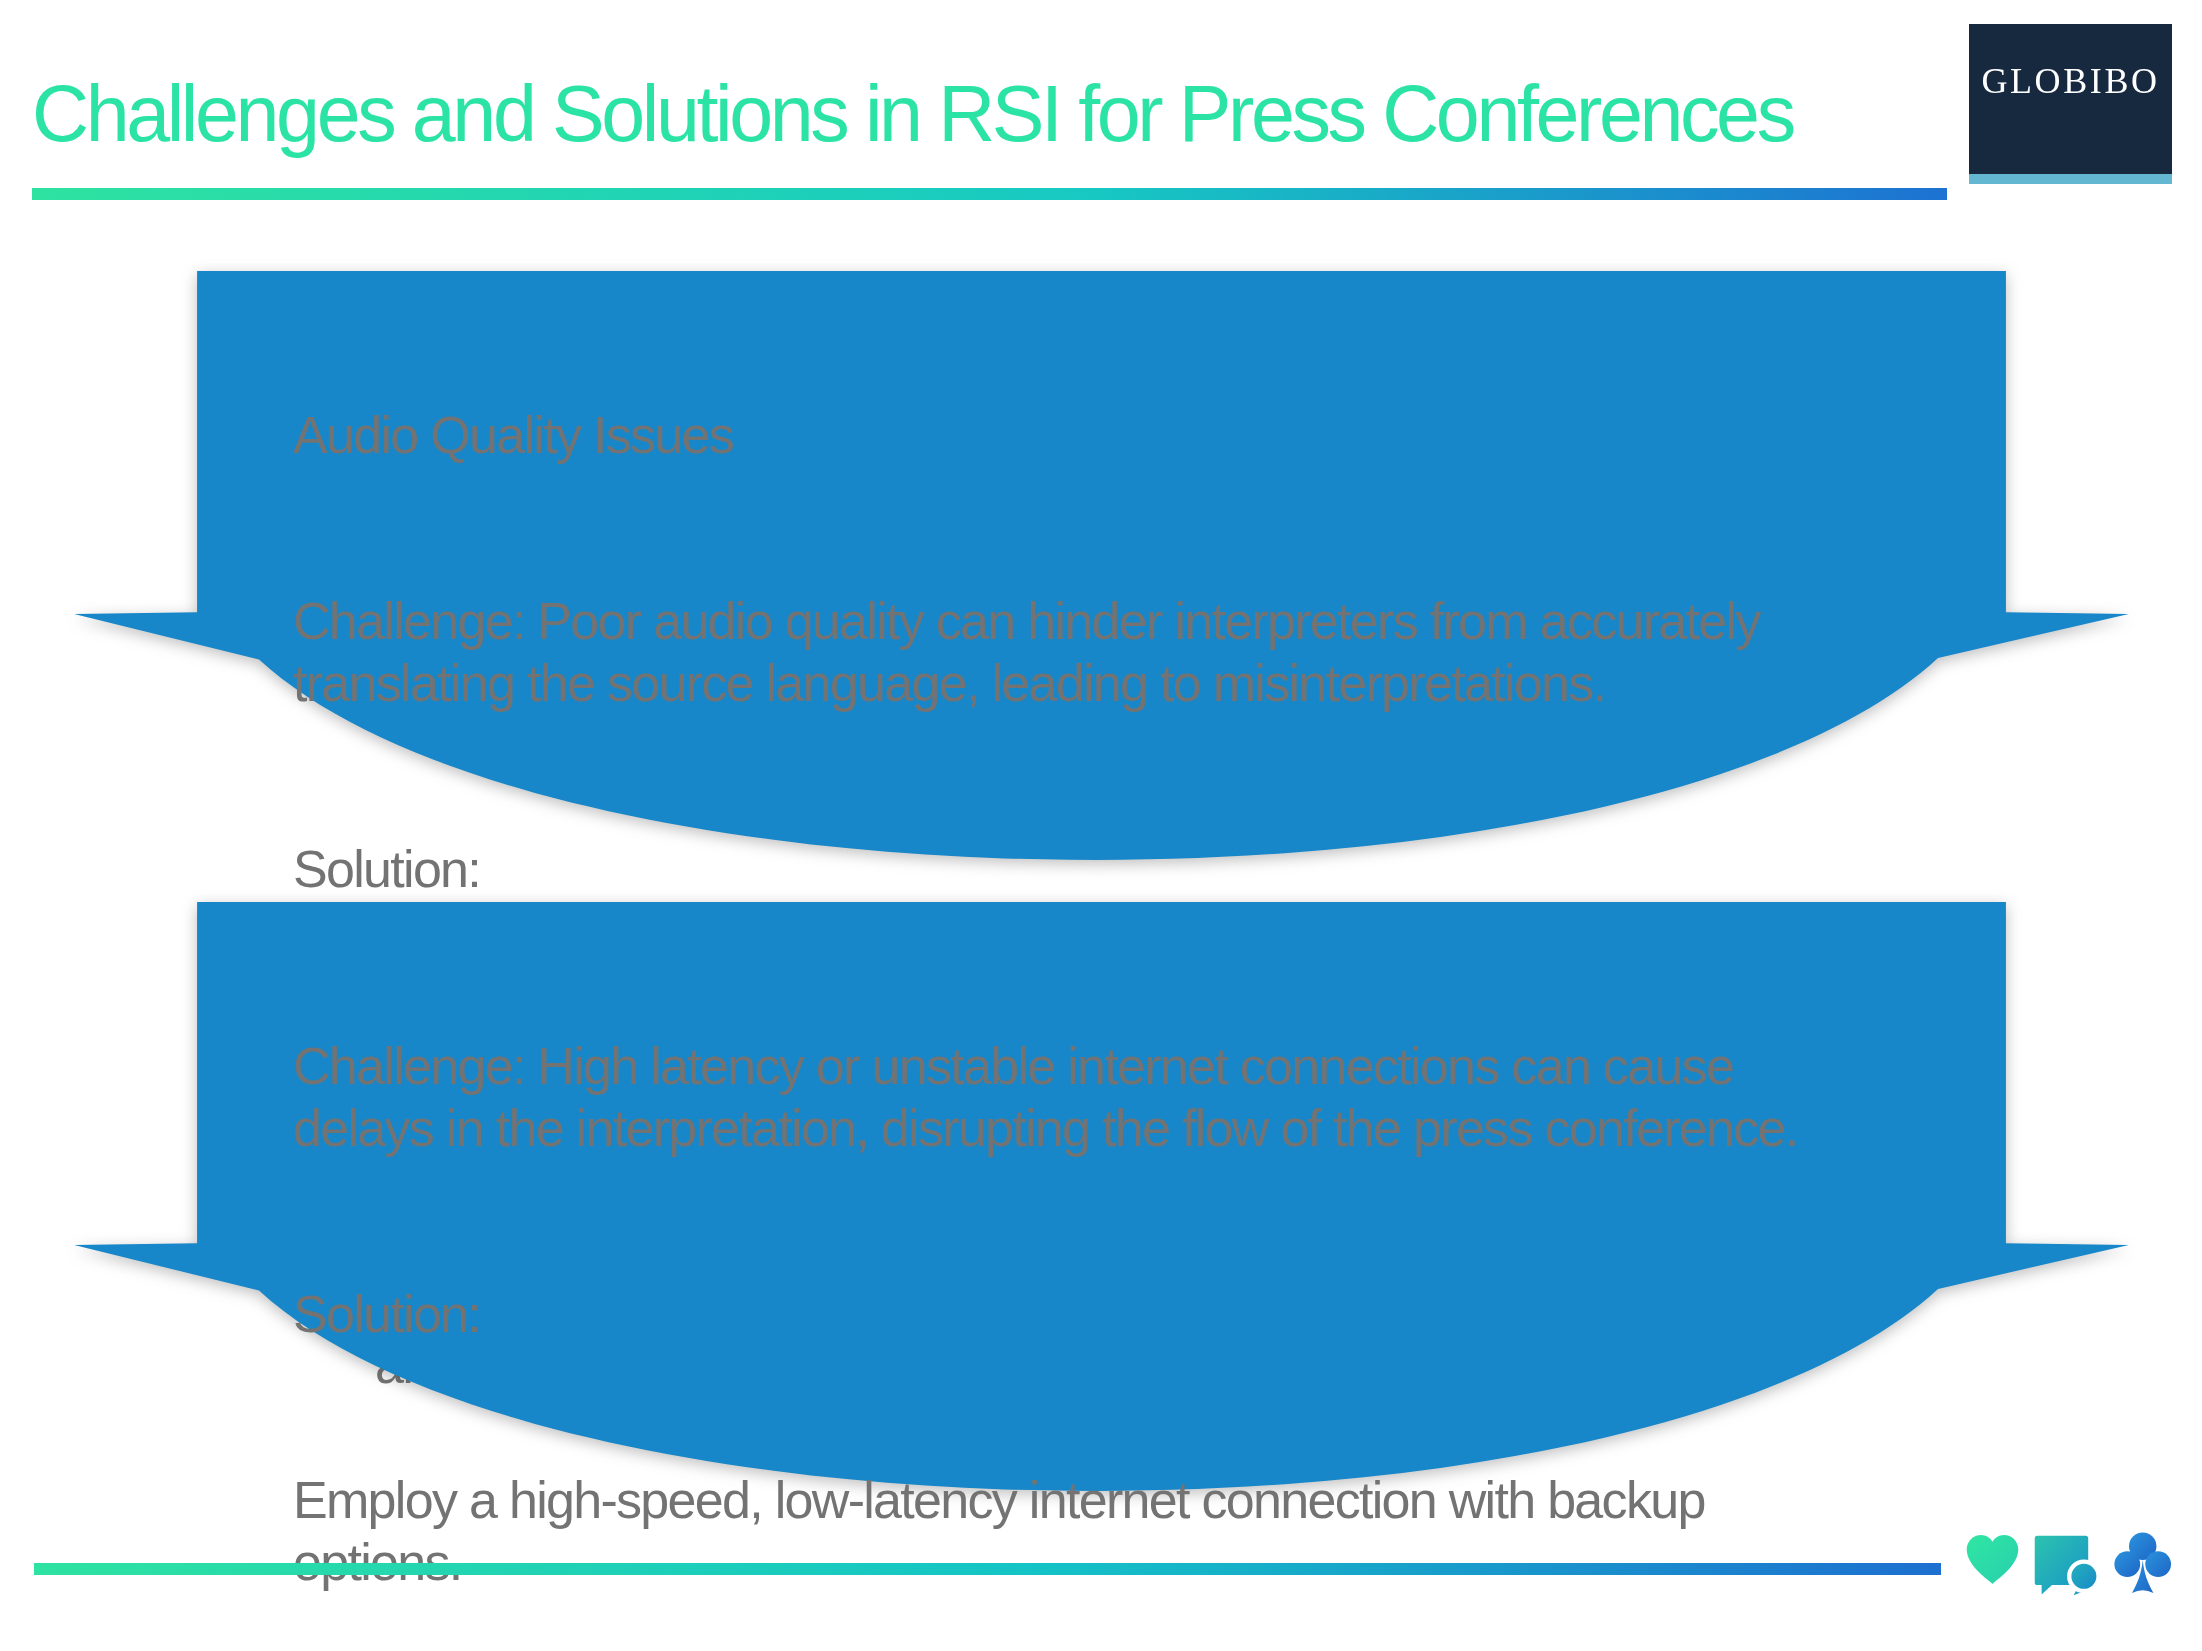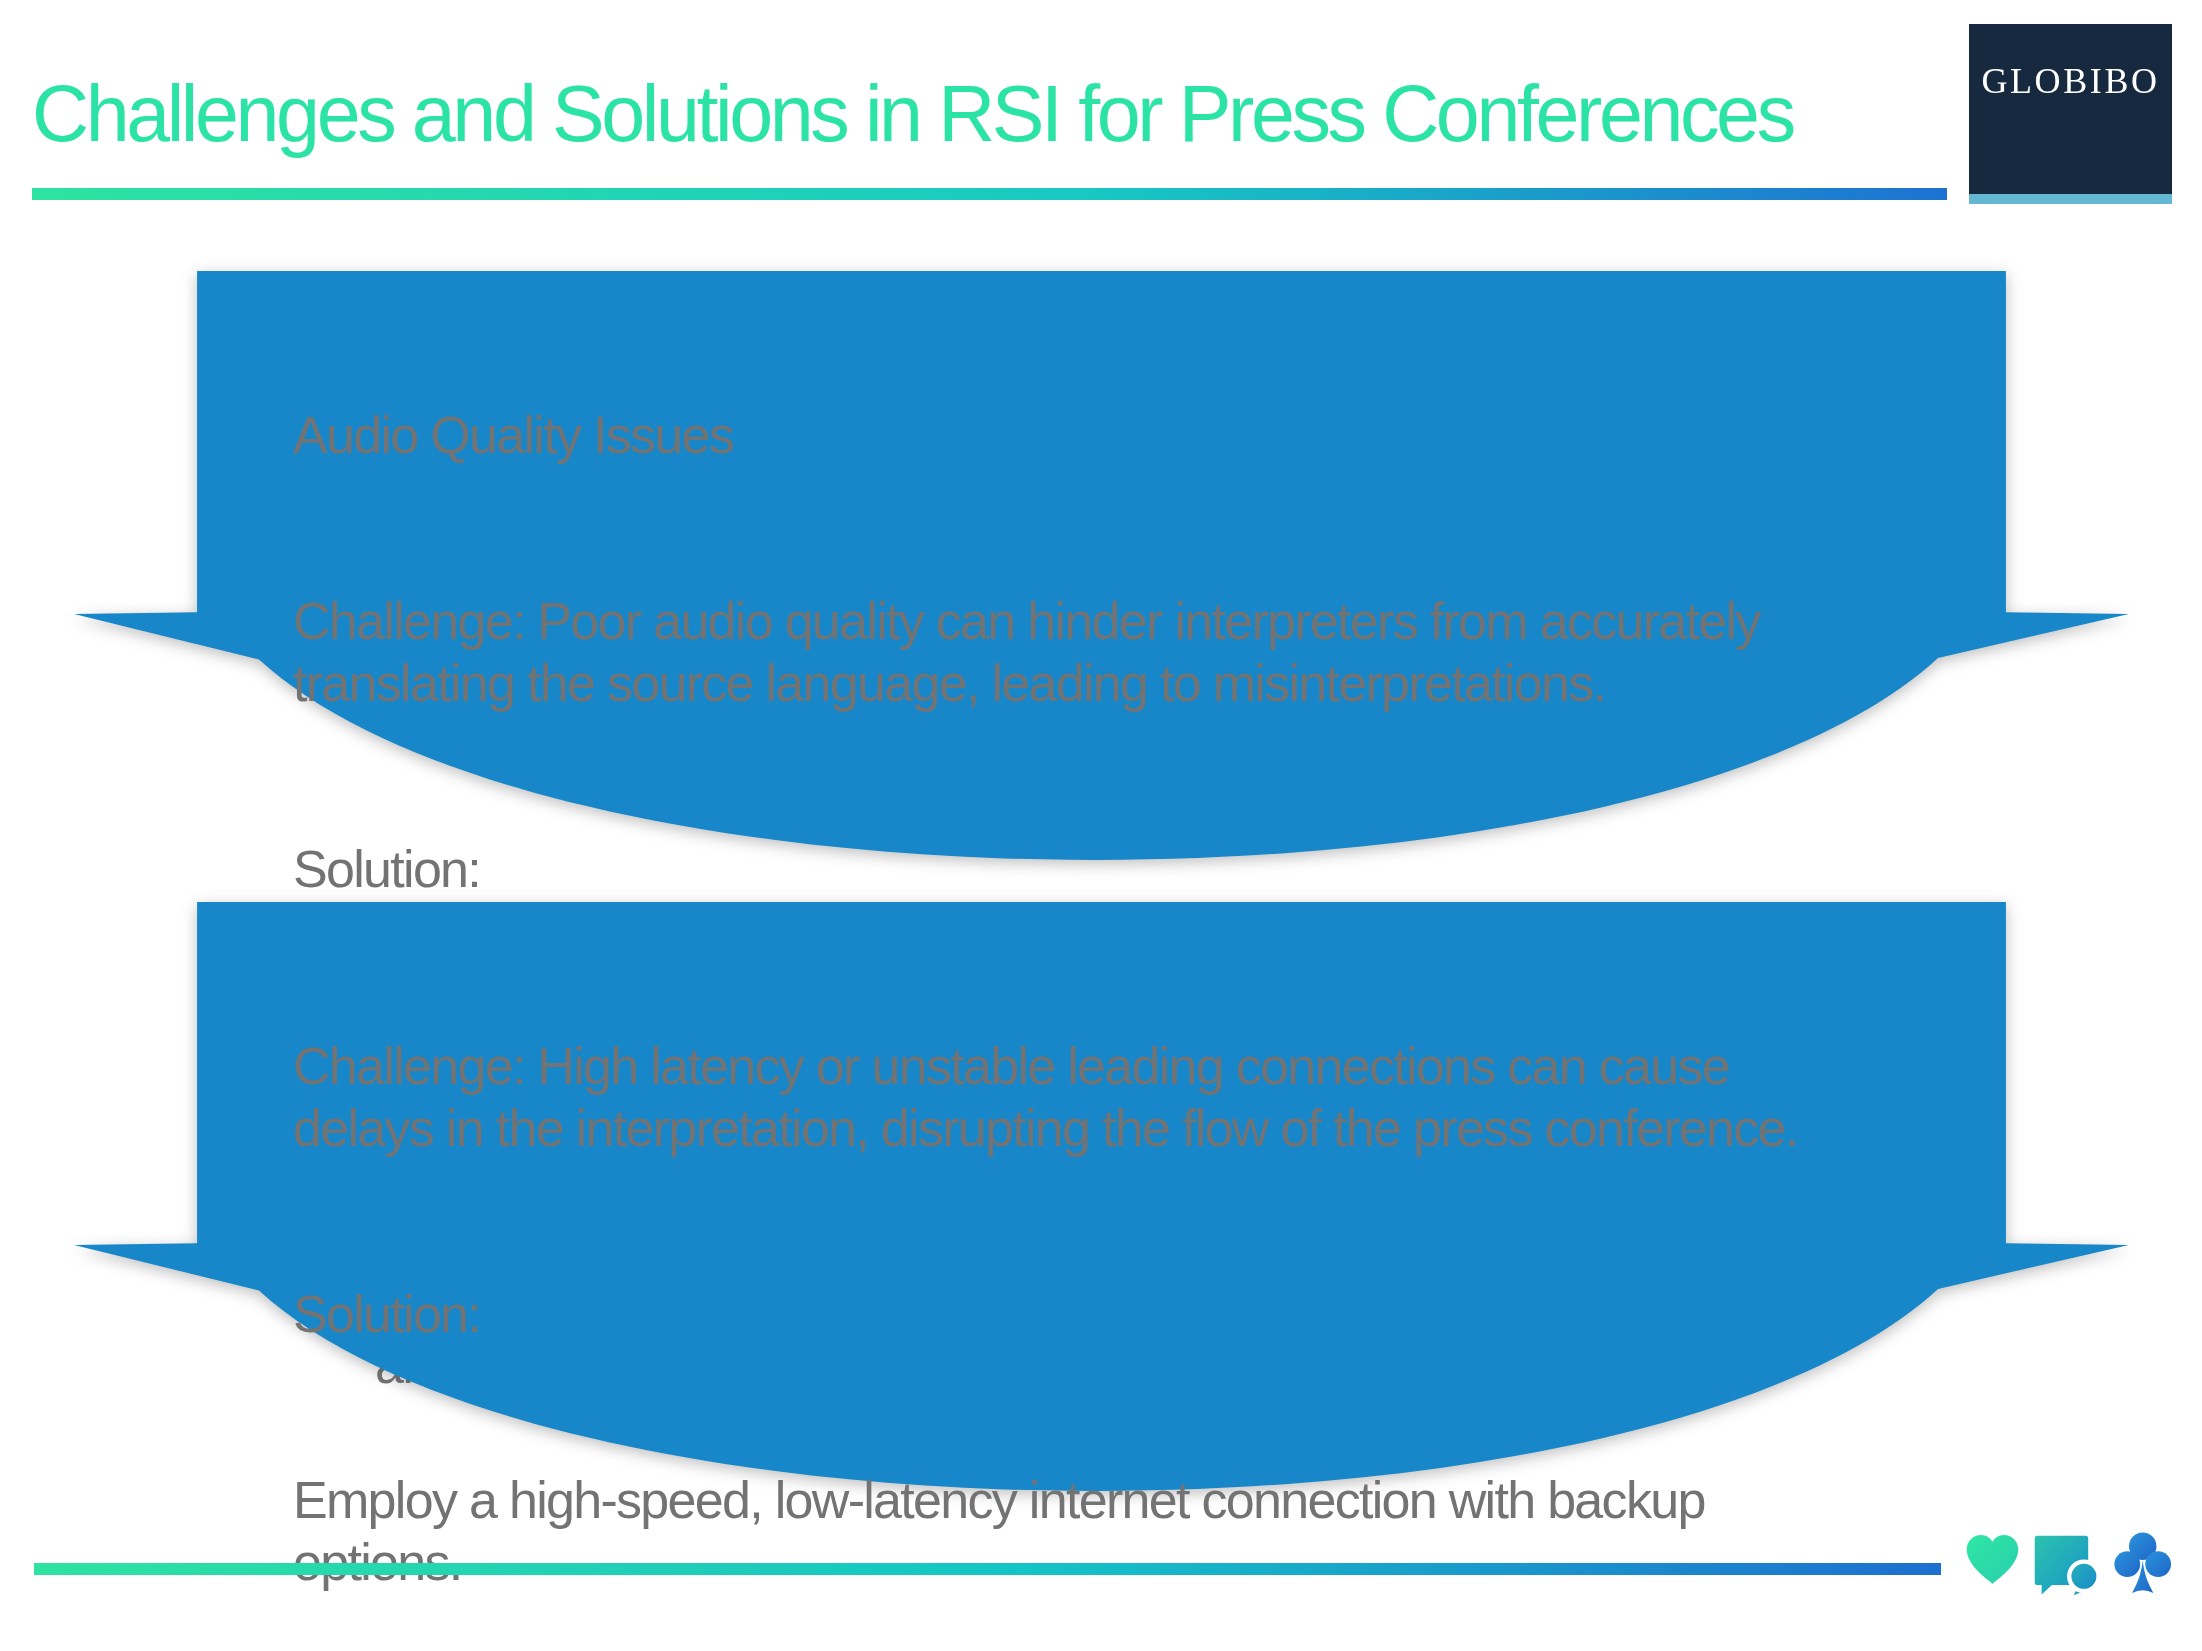--- a/index.html
+++ b/index.html
@@ -13,21 +13,21 @@
   .page-title{
     position:absolute;left:32px;top:74px;
     font-size:79px;line-height:1.0;letter-spacing:-3.4px;
     color:#2BE3A4;font-weight:400;white-space:nowrap;
   }
   .title-underline{
     position:absolute;left:32px;top:188px;width:1915px;height:12px;
     background:linear-gradient(90deg,#2EE2A1 0%,#17C9C2 55%,#1D72D2 100%);
   }
   .logo{
-    position:absolute;left:1969px;top:24px;width:203px;height:180px;
+    position:absolute;left:1969px;top:24px;width:203px;height:160px;
     background:#16293F;
   }
   .logo-text{
     padding-top:36px;text-align:center;
     font-family:"Liberation Serif","DejaVu Serif",serif;
     font-size:36px;letter-spacing:2.6px;color:#ffffff;
   }
   .logo-strip{
     position:absolute;left:0;bottom:0;width:100%;height:10.3px;background:#63B7D0;
   }
@@ -96,21 +96,21 @@
 and positioned correctly.</div>
       </div>
     </div>
   </div>
 
   <div class="banner banner-2">
     <svg class="ribbon" viewBox="0 0 2560 720" aria-hidden="true">
       <path class="ribbon-path" d="M 228 0 H 2332 V 397 L 2475 399 L 2253 450 C 1912 763 640 763 300 452 L 85 399 L 228 397 Z"></path>
     </svg>
     <div class="banner-text">
-      <div>Challenge: High latency or unstable leading connections can cause
+      <div>Challenge: High latency or unstable internet connections can cause
 delays in the interpretation, disrupting the flow of the press conference.</div>
       <div>Solution:</div>
       <div class="bullet-row">
         
         <div>Employ a high-speed, low-latency internet connection with backup
 options.</div>
       </div>
       
     </div>
   </div>

